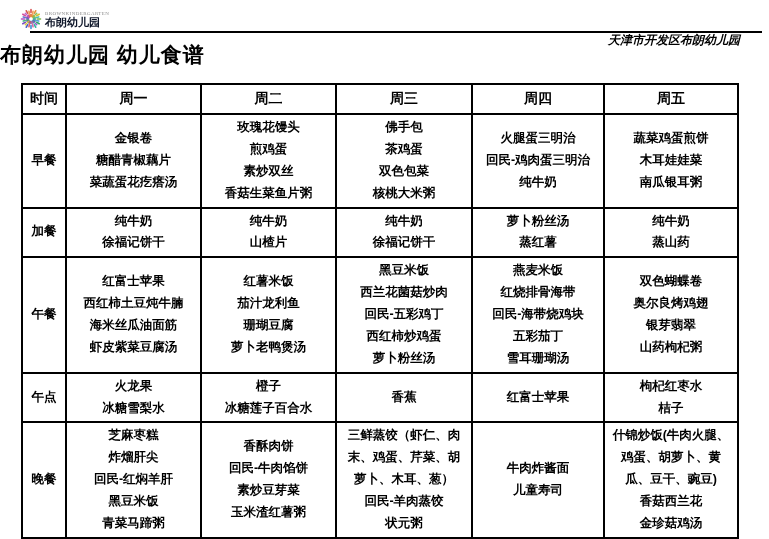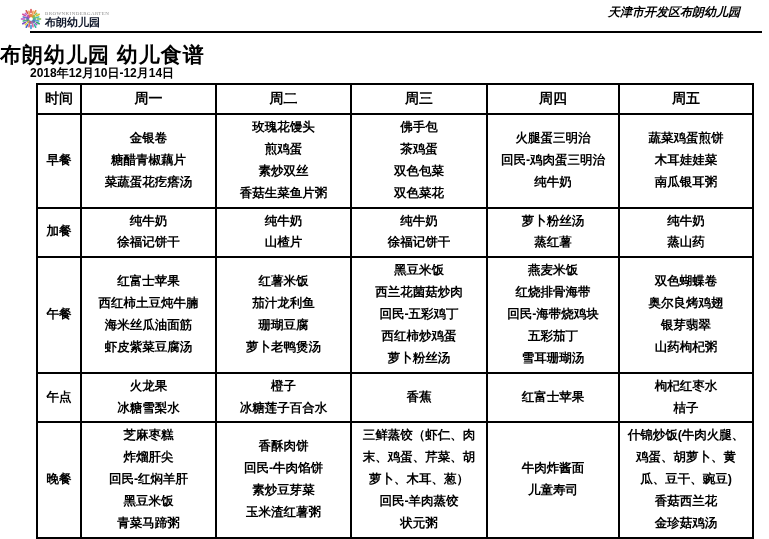--- a/index.html
+++ b/index.html
@@ -21,21 +21,21 @@
   .brand-text { display:flex; flex-direction:column; line-height:1; }
   .brand-en {
     font-size:5px; letter-spacing:0.4px; color:#8a8a8a;
     font-family:"Liberation Serif","DejaVu Serif",serif;
     margin-bottom:1px; white-space:nowrap;
   }
   .brand-cn {
     font-size:11px; font-weight:bold; color:#0f172a; white-space:nowrap;
   }
   .school-name {
-    position:absolute; top:4px; right:29px;
+    position:absolute; top:32px; right:29px;
     font-family:"Liberation Serif","DejaVu Serif",serif;
     font-style:italic; font-weight:bold;
     font-size:12px; color:#000;
   }
   .header-rule {
     position:absolute; left:30px; top:31px; width:732px;
     border-top:2px solid #000;
   }
   
   .doc-title {
@@ -43,21 +43,21 @@
     text-align:left;
     font-size:21px; font-weight:bold;
     letter-spacing:1px;
   }
   .date-range {
     position:absolute; left:30px; top:65px;
     font-size:12px; font-weight:bold;
   }
   
   table.menu {
-    position:absolute; left:36px; top:83px;
+    position:absolute; left:21px; top:83px;
     width:716px;
     border-collapse:collapse;
     table-layout:fixed;
   }
   table.menu th, table.menu td {
     border:2px solid #000;
     text-align:center;
     vertical-align:middle;
     font-weight:bold;
     padding:2px 5px;
@@ -121,21 +121,20 @@
       <span class="brand-cn">布朗幼儿园</span>
     </span>
   </div>
 
   <div class="school-name">天津市开发区布朗幼儿园</div>
 
   <div class="header-rule"></div>
 
   <div class="doc-title">布朗幼儿园 幼儿食谱</div>
 
-  <div class="date-range">2018年12月10日-12月14日</div>
 
   <table class="menu">
     <colgroup>
       <col style="width:44px">
         <col style="width:135px">
         <col style="width:135px">
       <col style="width:136px">
         <col style="width:132px">
         <col style="width:134px">
     </colgroup>
@@ -153,21 +152,21 @@
       <td>金银卷
 糖醋青椒藕片
 菜蔬蛋花疙瘩汤</td>
       <td>玫瑰花馒头
 煎鸡蛋
 素炒双丝
 香菇生菜鱼片粥</td>
       <td>佛手包
 茶鸡蛋
 双色包菜
-双色菜花</td>
+核桃大米粥</td>
       <td>火腿蛋三明治
 回民-鸡肉蛋三明治
 纯牛奶</td>
       <td>蔬菜鸡蛋煎饼
 木耳娃娃菜
 南瓜银耳粥</td>
     </tr>
     <tr class="r-snack-am">
       <td class="meal-label">加餐</td>
       <td>纯牛奶

